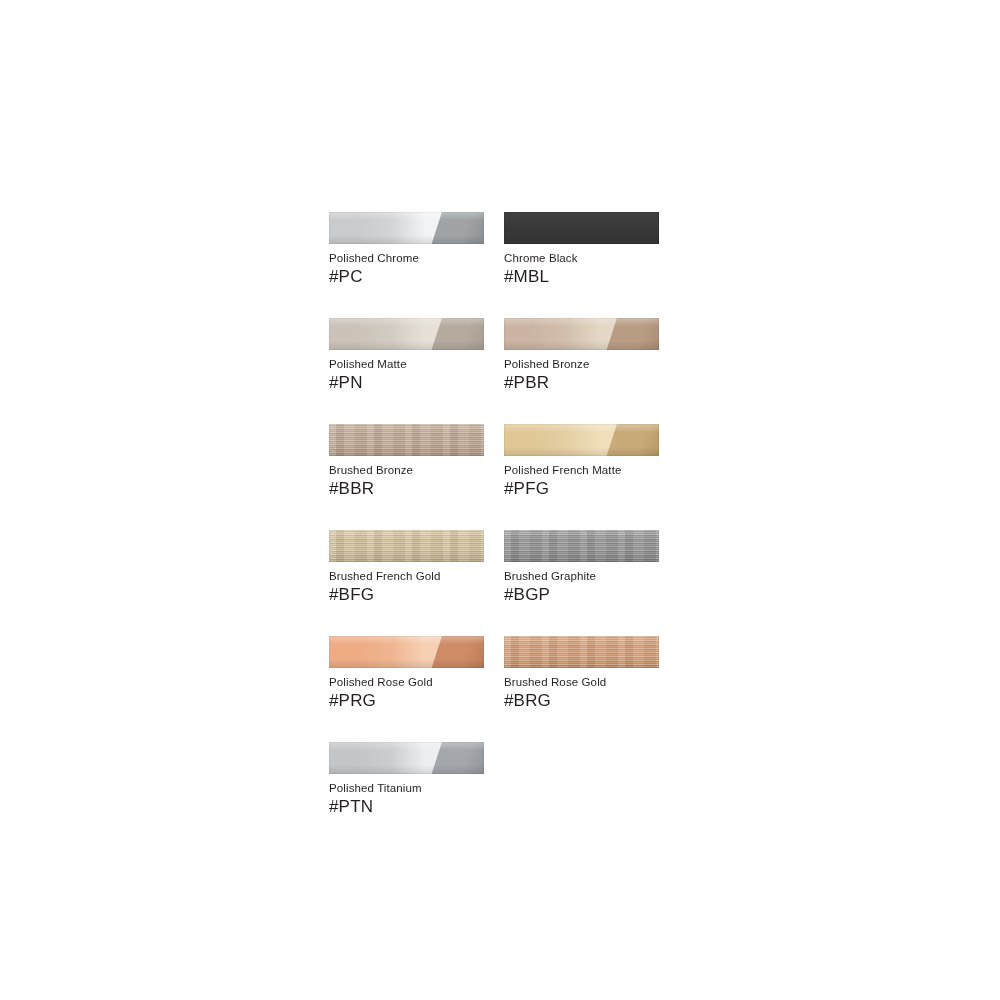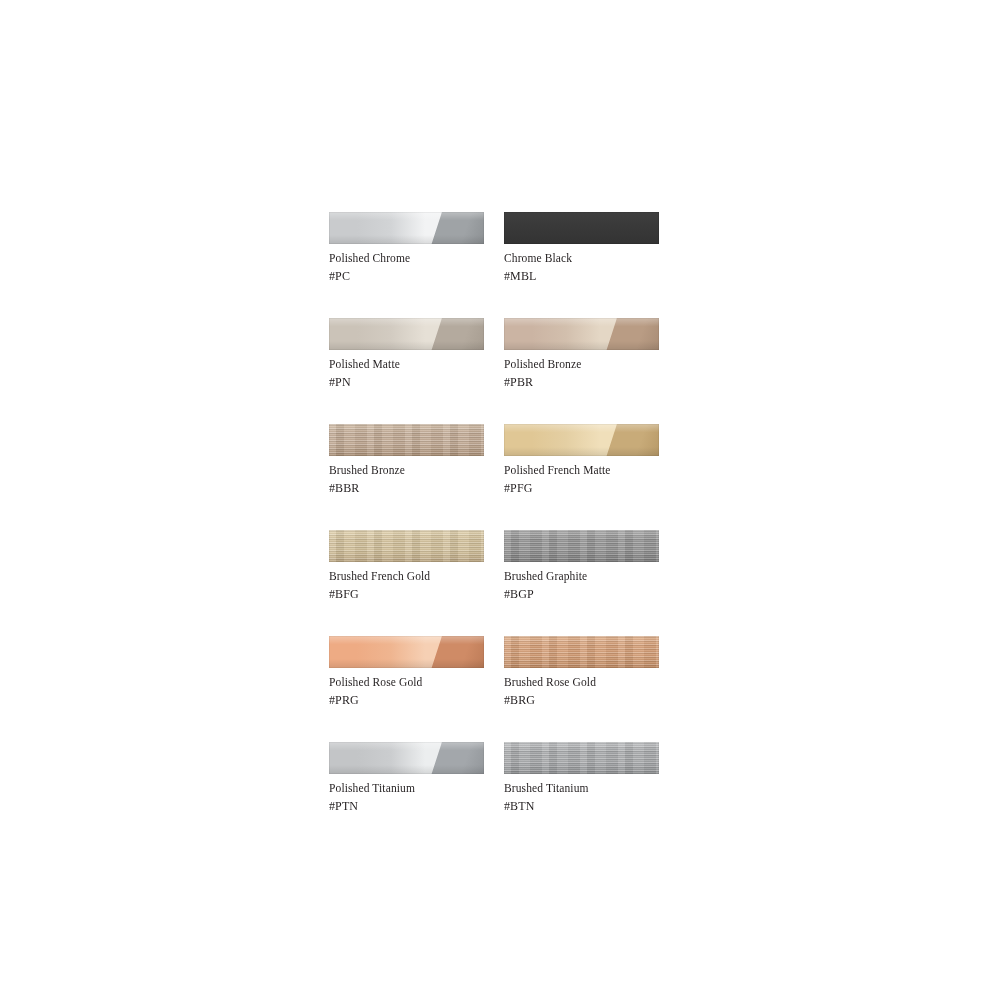--- a/index.html
+++ b/index.html
@@ -12,21 +12,20 @@
     height: 1000px;
     background: #ffffff;
     font-family: "Liberation Sans", "DejaVu Sans", sans-serif;
     overflow: hidden;
   }
 
   #board {
     position: relative;
     width: 1000px;
     height: 724px;
-    font-family: Liberation Serif, serif;
   }
 
   #swatch-grid {
     position: absolute;
     left: 329px;
     top: 212px;
     width: 330px;
     display: grid;
     grid-template-columns: 155px 155px;
     column-gap: 20px;
@@ -69,21 +68,21 @@
   .swatch-label {
     margin-top: 6px;
     font-size: 11.5px;
     line-height: 17.5px;
     color: #231f20;
     letter-spacing: 0.01em;
     white-space: nowrap;
   }
 
   .swatch-code {
-    font-size: 12px;
+    font-size: 17px;
     line-height: 17.5px;
     color: #231f20;
     letter-spacing: 0.01em;
     white-space: nowrap;
   }
 </style>
 </head>
 <body style="background: rgb(255, 255, 255);">
 
 <div id="board">
@@ -191,24 +190,14 @@
       <div class="swatch-cell">
         <div class="swatch-chip">
           <div class="chip-base" style="background: linear-gradient(rgb(203, 205, 207) 0%, rgb(195, 197, 199) 42%, rgb(195, 197, 199) 72%, rgb(147, 151, 155) 100%);"></div>
           <div class="chip-sweep" style="background: linear-gradient(to right, rgb(195, 197, 199) 0%, rgb(195, 197, 199) 18%, rgb(203, 205, 207) 40%, rgb(236, 238, 239) 62%, rgb(236, 238, 239) 72%, rgba(255, 255, 255, 0) 74%); mix-blend-mode: normal;"></div>
           <div class="chip-grain" style="background: linear-gradient(108deg, rgba(0, 0, 0, 0) 0%, rgba(0, 0, 0, 0) 68%, rgb(163, 167, 171) 68.6%, rgb(163, 167, 171) 86%, rgb(147, 151, 155) 100%);"></div>
           <div class="chip-edge" style="background: linear-gradient(rgba(255, 255, 255, 0.3) 0%, rgba(255, 255, 255, 0) 26%, rgba(0, 0, 0, 0) 72%, rgba(0, 0, 0, 0.1) 100%); box-shadow: rgba(0, 0, 0, 0.1) 0px 0px 0px 0.5px inset;"></div>
         </div>
         <div class="swatch-label">Polished Titanium</div>
         <div class="swatch-code">#PTN</div>
       </div>
-      <div class="swatch-cell">
-        <div class="swatch-chip">
-          <div class="chip-base" style="background: linear-gradient(rgb(196, 198, 200) 0%, rgb(168, 170, 172) 30%, rgb(168, 170, 172) 62%, rgb(143, 145, 147) 100%);"></div>
-          <div class="chip-sweep" style="background: repeating-linear-gradient(rgba(255, 255, 255, 0.26) 0px, rgba(255, 255, 255, 0.26) 1px, rgba(0, 0, 0, 0.1) 1px, rgba(0, 0, 0, 0.1) 2px, rgba(255, 255, 255, 0.1) 2px, rgba(255, 255, 255, 0.1) 3px, rgba(0, 0, 0, 0.05) 3px, rgba(0, 0, 0, 0.05) 4px);"></div>
-          <div class="chip-grain" style="background: repeating-linear-gradient(to right, rgba(255, 255, 255, 0.09) 0px, rgba(255, 255, 255, 0.09) 7px, rgba(0, 0, 0, 0.05) 7px, rgba(0, 0, 0, 0.05) 15px, rgba(255, 255, 255, 0.05) 15px, rgba(255, 255, 255, 0.05) 26px, rgba(0, 0, 0, 0.03) 26px, rgba(0, 0, 0, 0.03) 38px);"></div>
-          <div class="chip-edge" style="box-shadow: rgba(0, 0, 0, 0.12) 0px 0px 0px 0.5px inset;"></div>
-        </div>
-        <div class="swatch-label">Brushed Titanium</div>
-        <div class="swatch-code">#BTN</div>
-      </div>
     </div>
 </div>
 
 </body></html>

